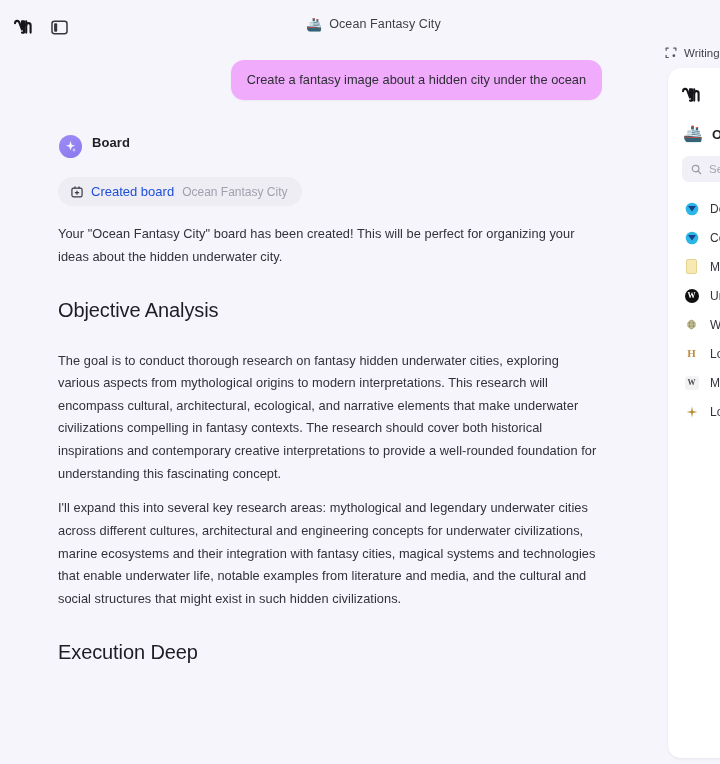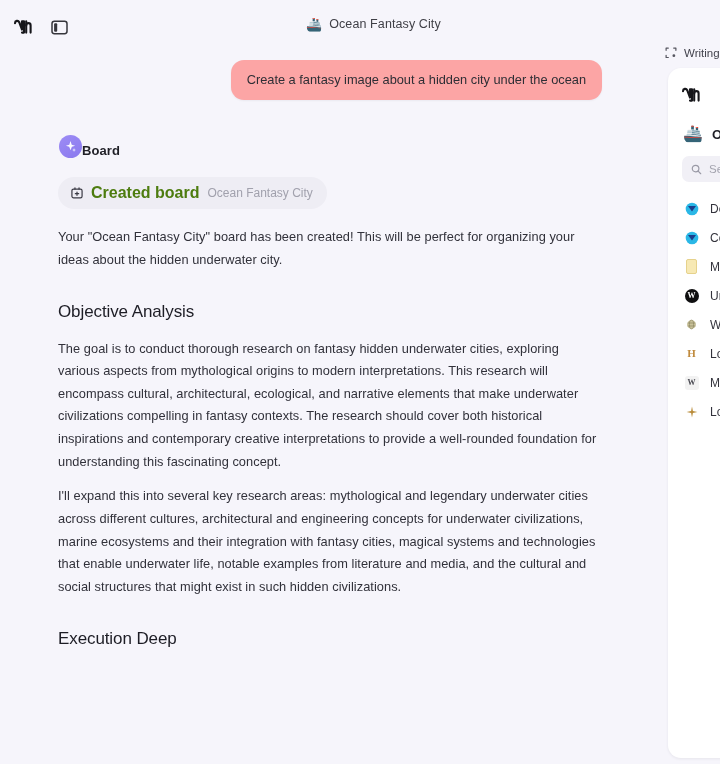--- a/index.html
+++ b/index.html
@@ -80,34 +80,35 @@
     width: 660px;
   }
 
   .user-row {
     display: flex;
     justify-content: flex-end;
     padding-top: 6px;
     padding-right: 0px;
   }
   .user-bubble {
-    background: #fca5a5;
+    background: #f0abfc;
     border-radius: 13px;
     padding: 11px 16px 12px 16px;
     font-size: 12.8px;
     color: #2e2e35;
     box-shadow: 0 1px 2px rgba(22,22,40,.05);
     max-width: 420px;
     line-height: 1.35;
     margin-right: 0px;
   }
 
   .agent-head {
     display: flex;
-    align-items: flex-end;
+    align-items: flex-start;
+    gap: 10px;
     margin-top: 35px;
     margin-left: 1px;
   }
   .agent-avatar {
     width: 23px; height: 23px;
     border-radius: 50%;
     background: linear-gradient(150deg,#9d8cf5 0%,#8a79ee 100%);
     display: flex; align-items: center; justify-content: center;
     flex: 0 0 auto;
   }
@@ -137,39 +138,39 @@
     margin-top: 19px;
     max-width: 100%;
   }
   .tool-chip .chip-icon {
     width: 13px; height: 13px;
     display: flex; align-items: center; justify-content: center;
     color: #3a3a44;
     flex: 0 0 auto;
   }
   .chip-action {
-    font-size: 16px;
-    font-weight: bold;
-    color: #4d7c0f;
+    font-size: 13px;
+    font-weight: normal;
+    color: #1d4ed8;
     white-space: nowrap;
   }
   .chip-target {
     font-size: 12px;
     color: #a1a1ad;
     white-space: nowrap;
   }
 
   h2.section {
-    font-size: 17px;
+    font-size: 20px;
     font-weight: normal;
     color: #1d1d25;
     margin-top: 30px;
     letter-spacing: -.1px;
   }
-  h2.section + p.body { margin-top: 16px; }
+  h2.section + p.body { margin-top: 28px; }
 
   
   .right-col {
     position: absolute;
     top: 0;
     left: 660px;
     width: 60px;
     height: 764px;
     background: #f6f5fb;
     overflow: hidden;

